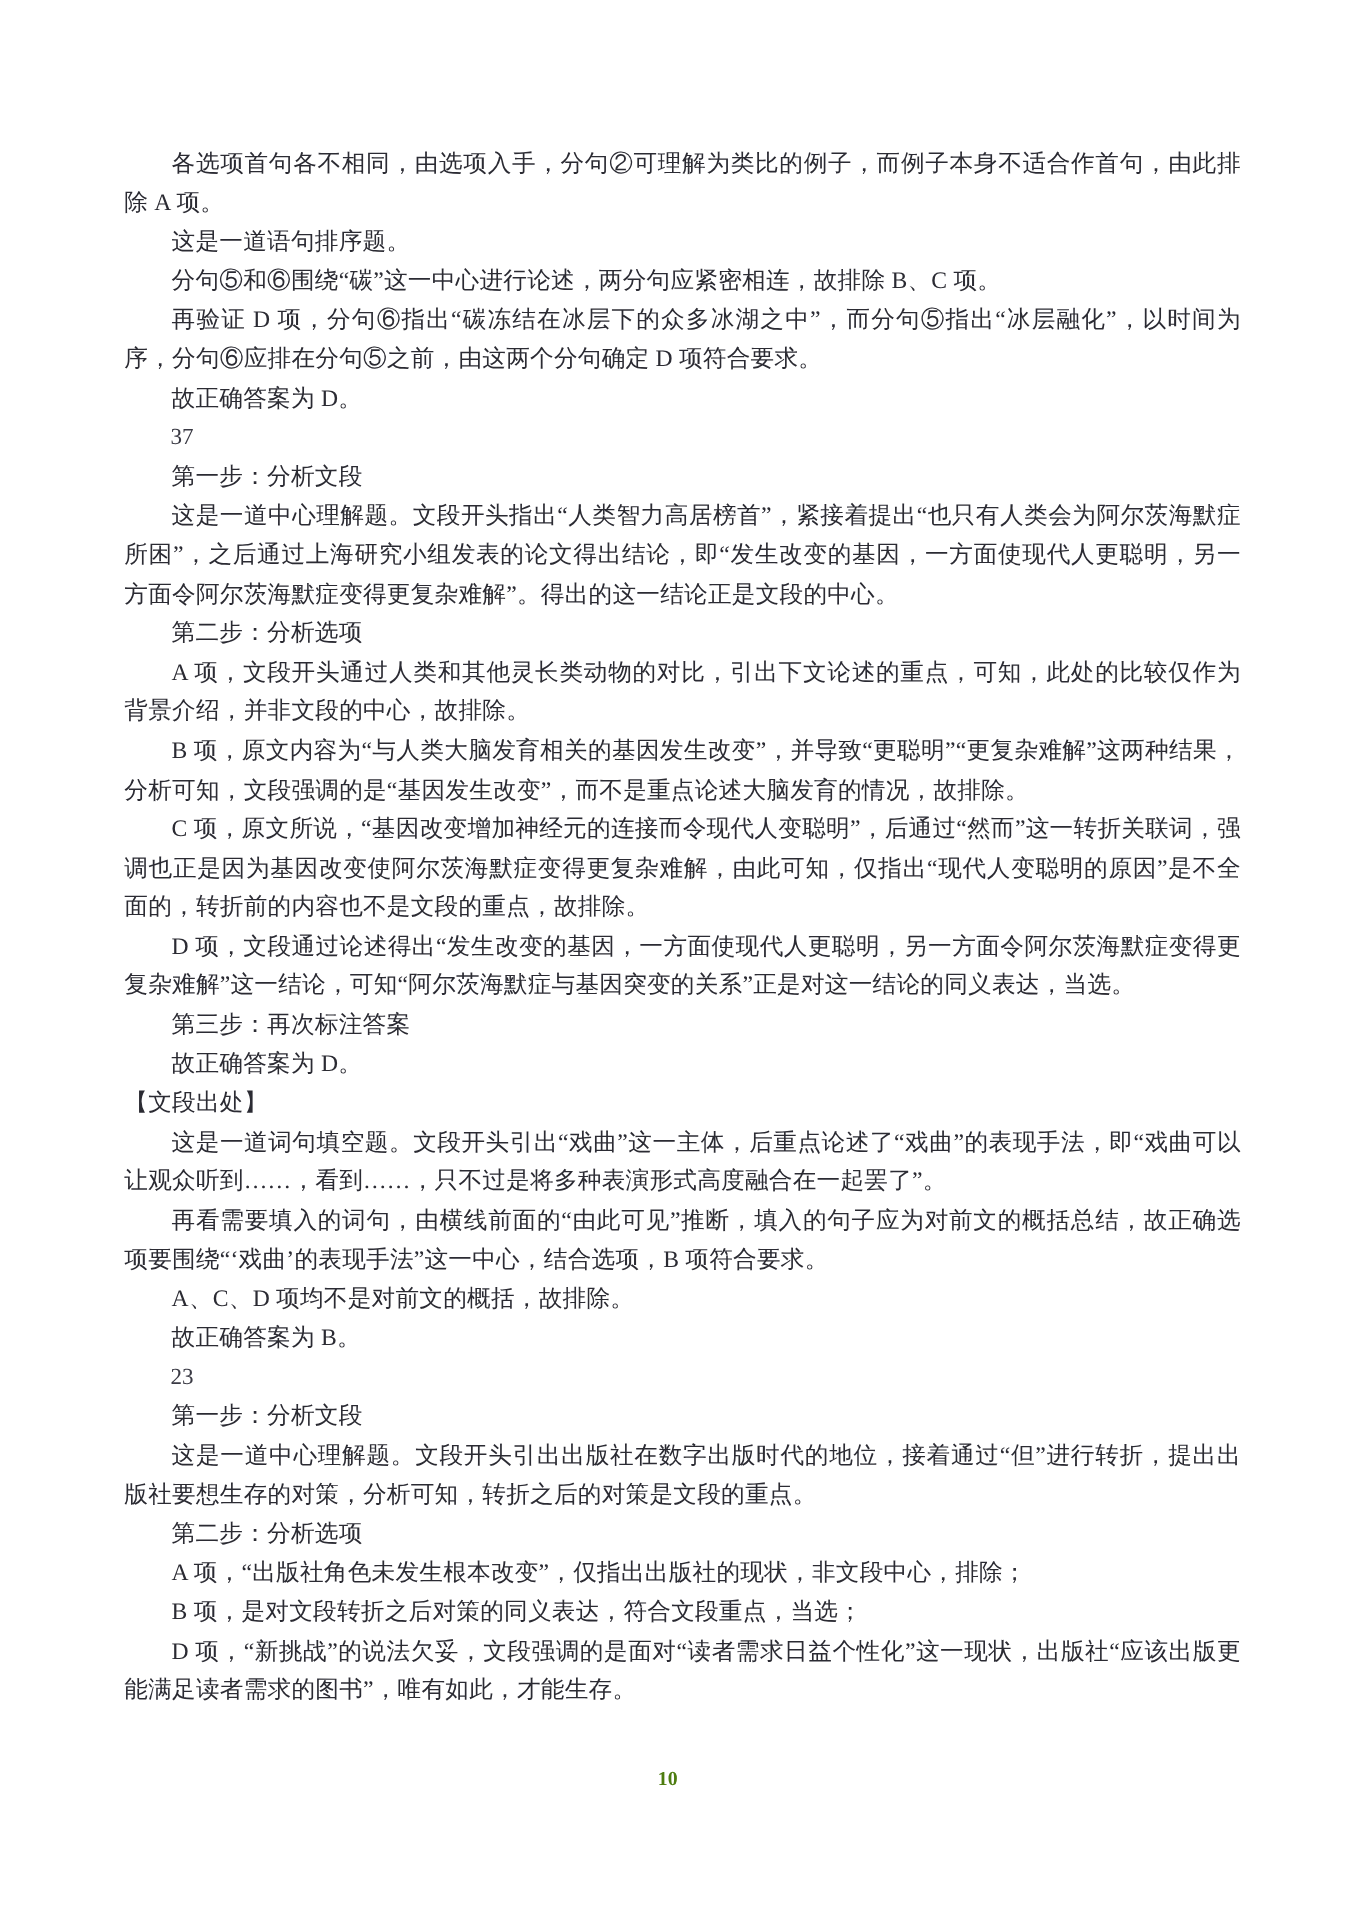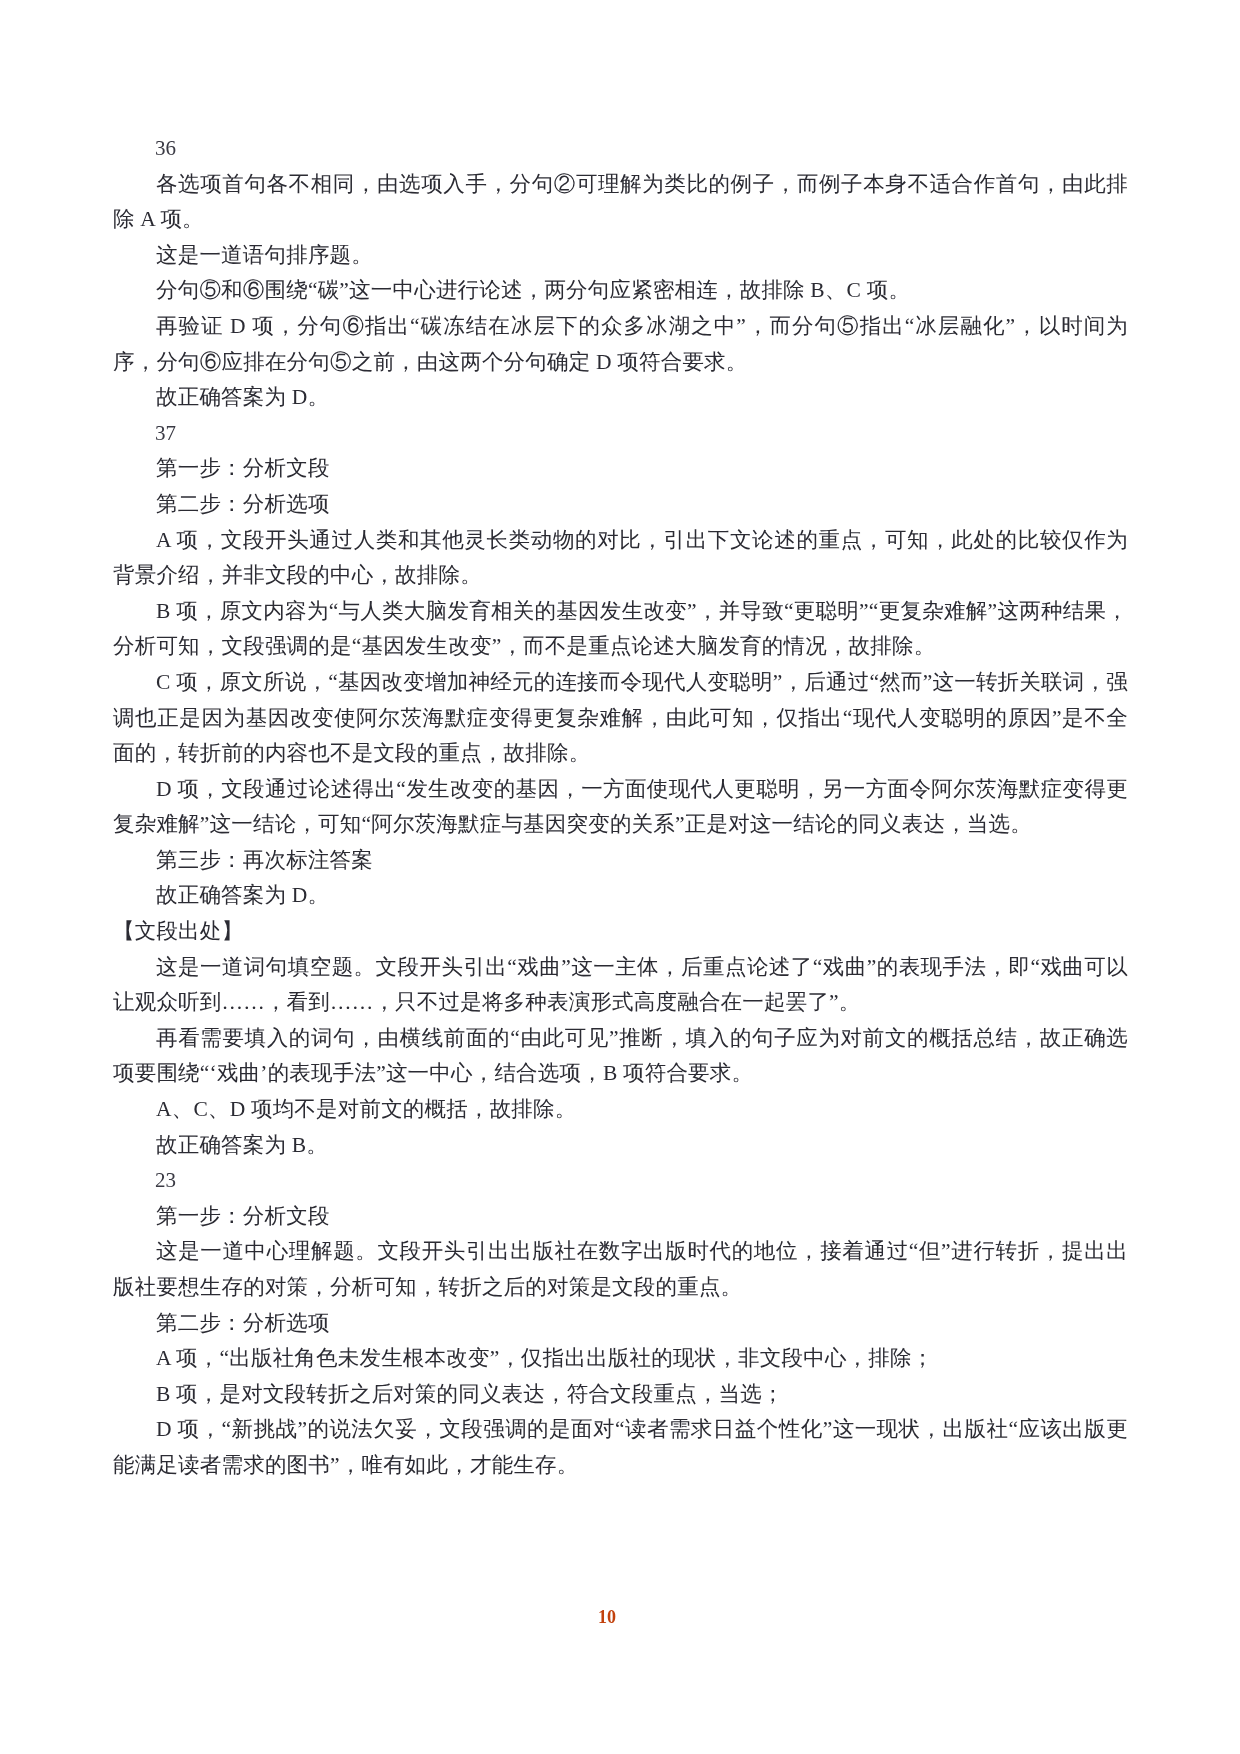--- a/index.html
+++ b/index.html
@@ -50,37 +50,37 @@
   }
   .footer {
     position: absolute;
     left: 0;
     top: 1607px;
     width: 1214px;
     text-align: center;
     font-family: "Liberation Serif", "DejaVu Serif", serif;
     font-size: 18px;
     font-weight: bold;
-    color: #c2410c;
+    color: #4d7c0f;
   }
 </style>
 </head>
 <body>
 
 <div class="page">
 
   <div class="content" id="body-container">
-      <p class="num-line">36</p>
       <p class="line p-indent">各选项首句各不相同，由选项入手，分句②可理解为类比的例子，而例子本身不适合作首句，由此排除 A 项。</p>
       <p class="line p-indent">这是一道语句排序题。</p>
       <p class="line p-indent">分句⑤和⑥围绕“碳”这一中心进行论述，两分句应紧密相连，故排除 B、C 项。</p>
       <p class="line p-indent">再验证 D 项，分句⑥指出“碳冻结在冰层下的众多冰湖之中”，而分句⑤指出“冰层融化”，以时间为序，分句⑥应排在分句⑤之前，由这两个分句确定 D 项符合要求。</p>
       <p class="line p-indent">故正确答案为 D。</p>
       <p class="num-line">37</p>
       <p class="line p-indent">第一步：分析文段</p>
+      <p class="line p-indent">这是一道中心理解题。文段开头指出“人类智力高居榜首”，紧接着提出“也只有人类会为阿尔茨海默症所困”，之后通过上海研究小组发表的论文得出结论，即“发生改变的基因，一方面使现代人更聪明，另一方面令阿尔茨海默症变得更复杂难解”。得出的这一结论正是文段的中心。</p>
       <p class="line p-indent">第二步：分析选项</p>
       <p class="line p-indent">A 项，文段开头通过人类和其他灵长类动物的对比，引出下文论述的重点，可知，此处的比较仅作为背景介绍，并非文段的中心，故排除。</p>
       <p class="line p-indent">B 项，原文内容为“与人类大脑发育相关的基因发生改变”，并导致“更聪明”“更复杂难解”这两种结果，分析可知，文段强调的是“基因发生改变”，而不是重点论述大脑发育的情况，故排除。</p>
       <p class="line p-indent">C 项，原文所说，“基因改变增加神经元的连接而令现代人变聪明”，后通过“然而”这一转折关联词，强调也正是因为基因改变使阿尔茨海默症变得更复杂难解，由此可知，仅指出“现代人变聪明的原因”是不全面的，转折前的内容也不是文段的重点，故排除。</p>
       <p class="line p-indent">D 项，文段通过论述得出“发生改变的基因，一方面使现代人更聪明，另一方面令阿尔茨海默症变得更复杂难解”这一结论，可知“阿尔茨海默症与基因突变的关系”正是对这一结论的同义表达，当选。</p>
       <p class="line p-indent">第三步：再次标注答案</p>
       <p class="line p-indent">故正确答案为 D。</p>
       <p class="line p-noindent">【文段出处】</p>
       <p class="line p-indent">这是一道词句填空题。文段开头引出“戏曲”这一主体，后重点论述了“戏曲”的表现手法，即“戏曲可以让观众听到……，看到……，只不过是将多种表演形式高度融合在一起罢了”。</p>
       <p class="line p-indent">再看需要填入的词句，由横线前面的“由此可见”推断，填入的句子应为对前文的概括总结，故正确选项要围绕“‘戏曲’的表现手法”这一中心，结合选项，B 项符合要求。</p>

